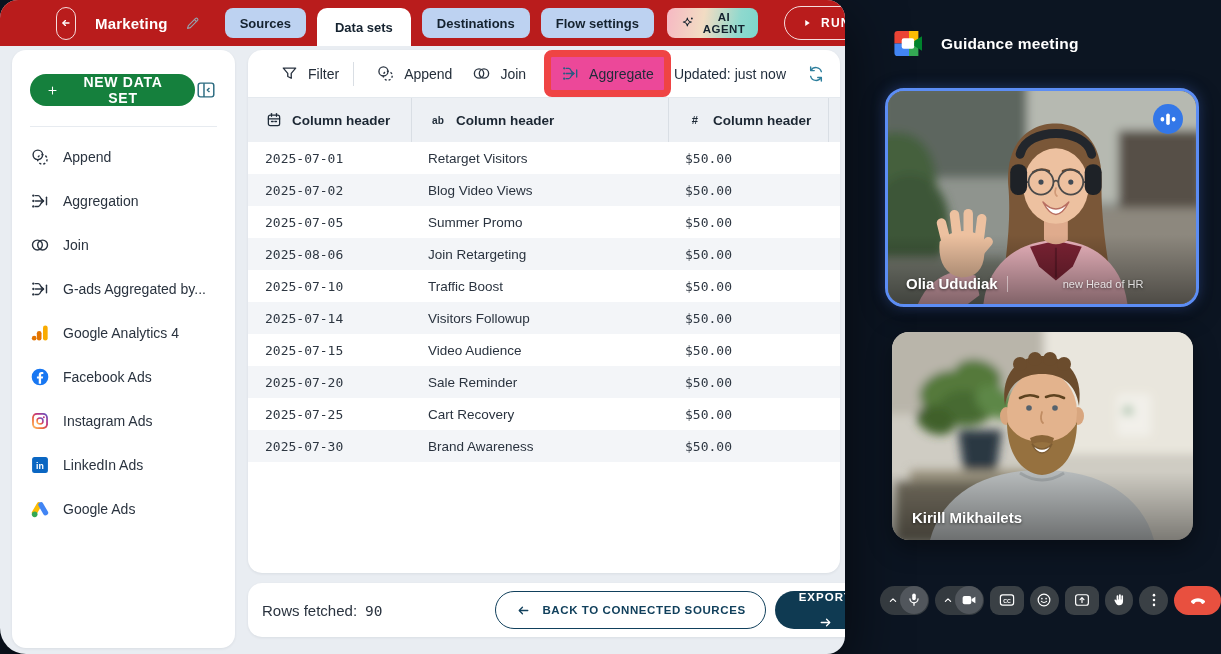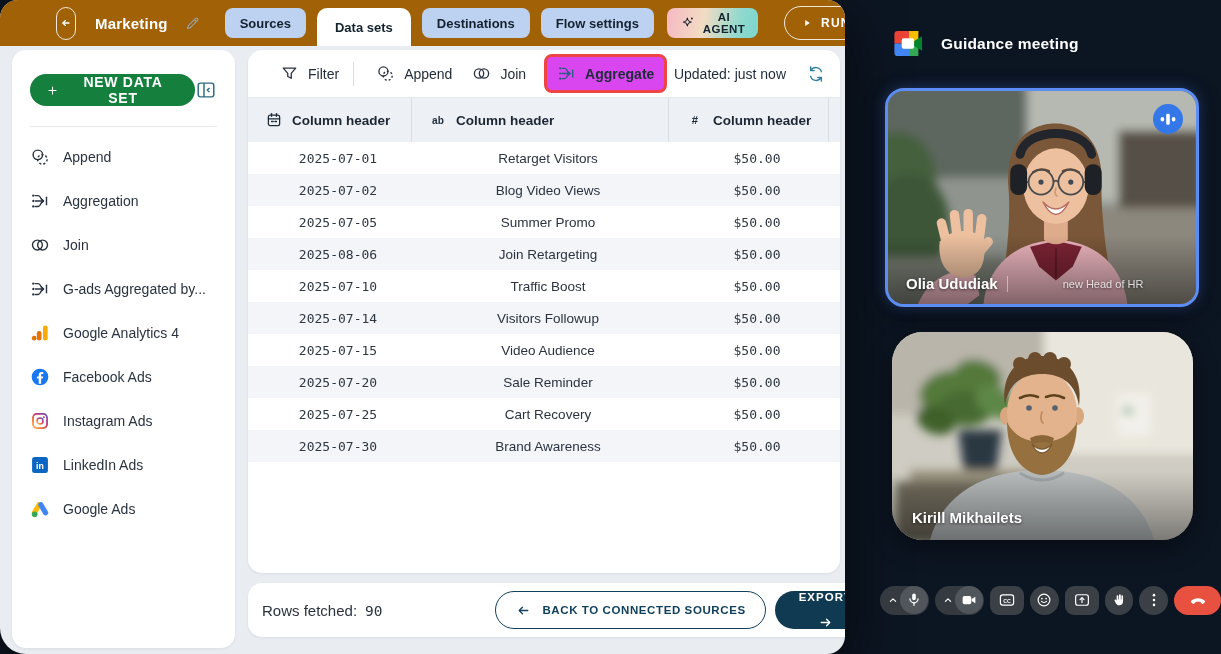--- a/index.html
+++ b/index.html
@@ -6,21 +6,21 @@
   html,body { width:1221px; height:654px; }
   body { font-family:"Liberation Sans", sans-serif; background:#0C1522; position:relative; overflow:hidden; }
   .mono { font-family:"DejaVu Sans Mono", monospace; }
   .icon { display:inline-flex; align-items:center; justify-content:center; flex:none; }
   .icon svg { width:100%; height:100%; display:block; }
 
   
   .app { position:absolute; left:0; top:0; width:845px; height:654px;
          background:#E9EDF2; border-radius:18px 18px 18px 26px;
          box-shadow:0 20px 60px rgba(0,0,0,.6); overflow:hidden; }
-  .topbar { height:46px; background:#a16207; display:flex; align-items:center; padding:0 26px 0 56px; }
+  .topbar { height:46px; background:#b91c1c; display:flex; align-items:center; padding:0 26px 0 56px; }
   .back-btn { width:48px; height:33px; border-radius:17px; border:1.5px solid rgba(255,255,255,.85);
               background:transparent; display:flex; align-items:center; justify-content:center; color:#fff; cursor:pointer; }
   .back-btn .icon { width:18px; height:18px; }
   .flow-title { color:#fff; font-size:15px; font-weight:bold; letter-spacing:.2px; margin-left:19px; }
   .edit-ic { width:17px; height:17px; color:#97A1AC; margin-left:16px; cursor:pointer; }
   .tabs { display:flex; align-items:center; gap:11px; margin-left:24px; height:46px; }
   .tab { border:none; cursor:pointer; background:#BDD2F1; color:#14222F; height:30px; padding:0 15px;
          border-radius:8px; font-size:13px; font-weight:600; font-family:inherit; white-space:nowrap; }
   .tab.active { background:#fff; height:38px; align-self:flex-end; border-radius:10px 10px 0 0; padding:0 18px; }
   .ai-btn { margin-left:13px; height:30px; padding:0 13px; border:none; border-radius:8px; cursor:pointer;
@@ -51,26 +51,26 @@
   .side-item .icon { width:20px; height:20px; color:#2B3542; }
   .side-item .lbl { font-size:14px; white-space:nowrap; overflow:hidden; text-overflow:ellipsis; }
 
   
   .main-card { left:248px; top:4px; width:592px; height:523px; overflow:hidden; }
   .toolbar { height:47px; display:flex; align-items:center; padding:0 14px 0 22px; }
   .tool-btn { display:flex; align-items:center; gap:9px; background:none; border:none; cursor:pointer;
               color:#242E3A; font-size:14px; font-family:inherit; padding:7px 10px; border-radius:8px; }
   .tool-btn .icon { width:19px; height:19px; color:#2B3542; }
   .tool-sep { width:1px; height:24px; background:#D9DEE4; margin:0 12px 0 4px; }
-  .tool-btn.aggr { background:#d946ef; border:3px solid #ef4444; color:#1E2B3A; margin-left:8px;font-weight:bold; }
+  .tool-btn.aggr { background:#ec4899; border:7px solid #ef4444; color:#1E2B3A; margin-left:8px; }
   .tool-btn.aggr .icon { color:#2B5A83; }
   .updated { margin-left:auto; display:flex; align-items:center; gap:20px; color:#1E2B3A; font-size:14px; }
   .refresh-btn { width:20px; height:20px; background:none; border:none; color:#2E7F9D; cursor:pointer; }
 
-  .grid3 { display:grid; grid-template-columns:163px 257px 161px 1fr;text-align:center; }
+  .grid3 { display:grid; grid-template-columns:163px 257px 161px 1fr; }
   .band { height:45px; background:#EDF0F4; border-top:1px solid #E4E9EE; align-items:center; }
   .band .hcell { display:flex; align-items:center; gap:9px; height:100%; padding-left:17px;
                  color:#1C2733; font-size:13.5px; font-weight:600; cursor:pointer; }
   .band .hcell .icon { width:18px; height:18px; color:#1F2B38; }
   .band .hcell.c2, .band .hcell.c3 { border-left:1px solid #D9DEE4; }
   .band .hcell.c3 { border-right:1px solid #D9DEE4; }
 
   .row { height:32px; align-items:center; font-size:13.5px; color:#2A333F; }
   .row:nth-child(even) { background:#F3F5F8; }
   .row .cell { padding-left:17px; white-space:nowrap; overflow:hidden; }
@@ -87,21 +87,21 @@
   .export-btn { margin-left:9px; height:38px; padding:0 24px; border-radius:19px; border:none; background:#0F3A52;
                 color:#fff; display:flex; align-items:center; gap:11px; cursor:pointer; font-family:inherit;
                 font-size:11.5px; font-weight:bold; letter-spacing:1px;flex-direction:column; }
   .export-btn .icon { width:17px; height:17px; }
 
   
   .meet-header { position:absolute; left:894px; top:31px; display:flex; align-items:center; gap:17px; }
   .meet-logo { width:30px; height:25px; }
   .meet-title { color:#fff; font-size:15.5px; font-weight:bold; letter-spacing:.2px; }
 
-  .tile { position:absolute; border-radius:31px; overflow:hidden; cursor:pointer; background:#222; }
+  .tile { position:absolute; border-radius:17px; overflow:hidden; cursor:pointer; background:#222; }
   .tile-1 { left:885px; top:88px; width:314px; height:219px; border:3px solid #5C8DF5;
             box-shadow:0 0 14px rgba(80,130,245,.35), 0 8px 24px rgba(0,0,0,.45); border-radius:19px; }
   .tile-2 { left:892px; top:332px; width:301px; height:208px; box-shadow:0 8px 24px rgba(0,0,0,.4); }
   .tile svg.photo { position:absolute; inset:0; width:100%; height:100%; }
   .audio-badge { position:absolute; right:13px; top:13px; width:30px; height:30px; }
   .name-tag { position:absolute; left:18px; bottom:12px; display:flex; align-items:center; gap:9px;
               text-shadow:0 1px 3px rgba(0,0,0,.6); }
   .name-tag .nm { color:#fff; font-size:15px; font-weight:600; }
   .name-tag .vsep { width:1px; height:16px; background:rgba(255,255,255,.45); }
   .name-tag .sub { color:rgba(255,255,255,.8); font-size:11px;padding-left:46px; }

